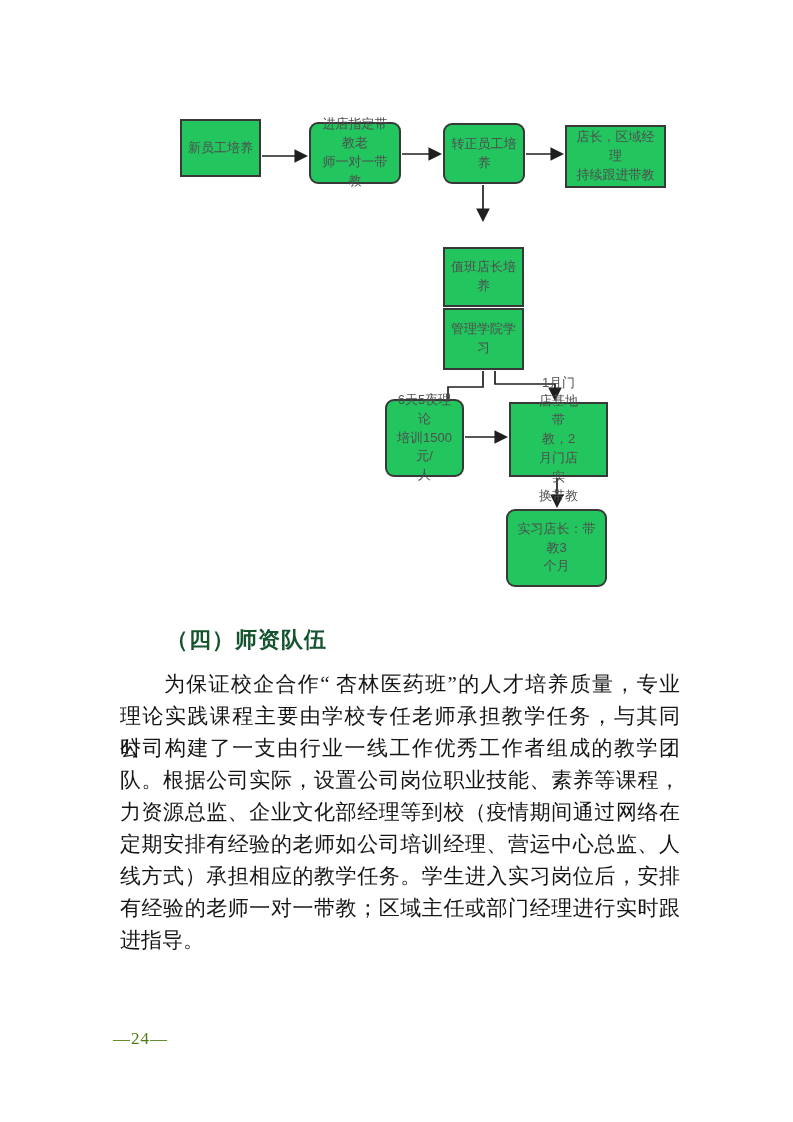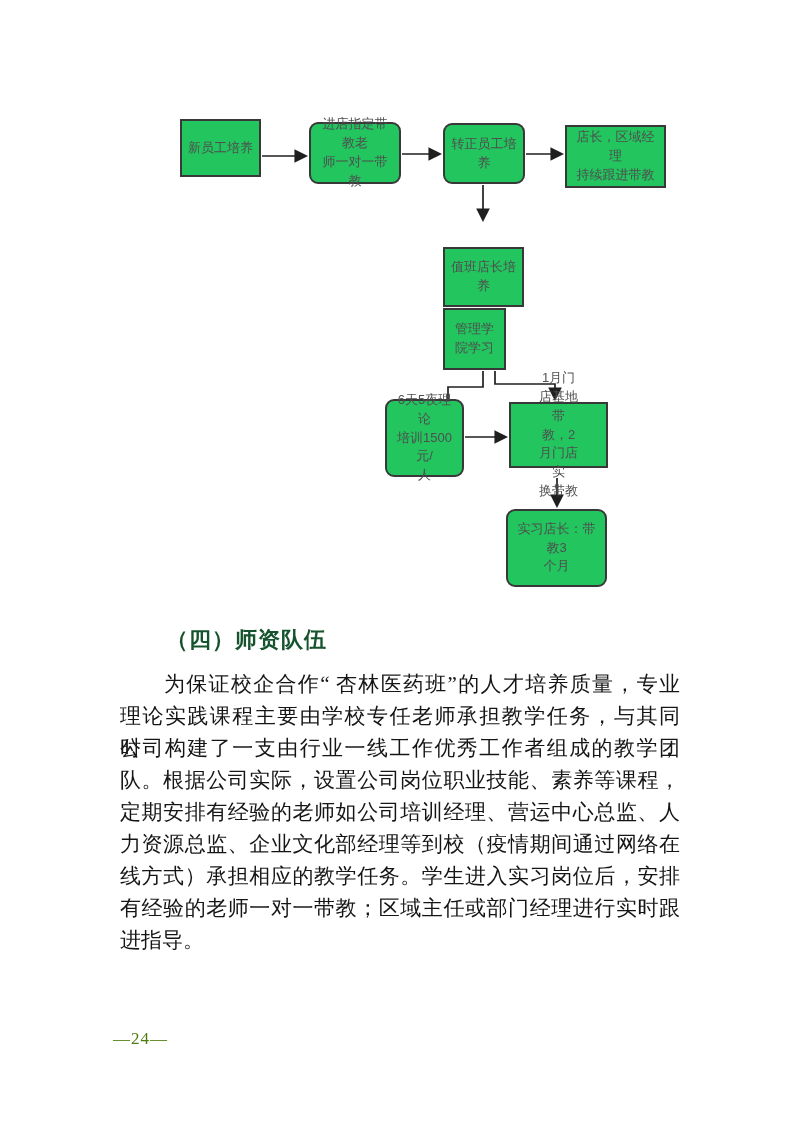--- a/index.html
+++ b/index.html
@@ -26,23 +26,23 @@
     white-space:pre-line;
     padding:2px 5px;
   }
   .fc-box.rounded{border-radius:9px;}
   
   .b1{left:180px;top:119px;width:81px;height:58px;}
   .b2{left:309px;top:122px;width:92px;height:62px;padding:2px 7px;}
   .b3{left:443px;top:123px;width:82px;height:61px;}
   .b4{left:565px;top:125px;width:101px;height:63px;padding:2px 8px;}
   .b5{left:443px;top:223px;width:81px;height:60px;margin-top:24px;}
-  .b6{left:443px;top:308px;width:63px;height:62px;}
+  .b6{left:443px;top:308px;width:81px;height:62px;}
   .b7{left:385px;top:399px;width:79px;height:78px;}
-  .b8{left:509px;top:402px;width:99px;height:66px;padding:2px 25px;}
+  .b8{left:509px;top:402px;width:99px;height:75px;padding:2px 25px;}
   .b9{left:506px;top:509px;width:101px;height:78px;padding:2px 8px;}
   
   .heading{
     position:absolute;left:166px;top:625px;
     font-size:22px;font-weight:bold;color:#14532d;
     letter-spacing:1px;
   }
   .paragraph{
     position:absolute;left:120px;top:668px;width:560px;
     font-size:21px;color:#151515;
@@ -104,22 +104,22 @@
 个月</div>
   </div>
 
   <div class="heading">（四）师资队伍</div>
 
   <div class="paragraph">
     <div class="para-line justified first">为保证校企合作“ 杏林医药班”的人才培养质量，专业</div>
     <div class="para-line justified">理论实践课程主要由学校专任老师承担教学任务，与其同时，</div>
     <div class="para-line justified">公司构建了一支由行业一线工作优秀工作者组成的教学团</div>
     <div class="para-line justified">队。根据公司实际，设置公司岗位职业技能、素养等课程，</div>
+    <div class="para-line justified">力资源总监、企业文化部经理等到校（疫情期间通过网络在</div>
     <div class="para-line justified">定期安排有经验的老师如公司培训经理、营运中心总监、人</div>
-    <div class="para-line justified">力资源总监、企业文化部经理等到校（疫情期间通过网络在</div>
     <div class="para-line justified">线方式）承担相应的教学任务。学生进入实习岗位后，安排</div>
     <div class="para-line justified">有经验的老师一对一带教；区域主任或部门经理进行实时跟</div>
     <div class="para-line last">进指导。</div>
   </div>
 
   <div class="page-number">—24—</div>
 
 </div>
 
 </body></html>

